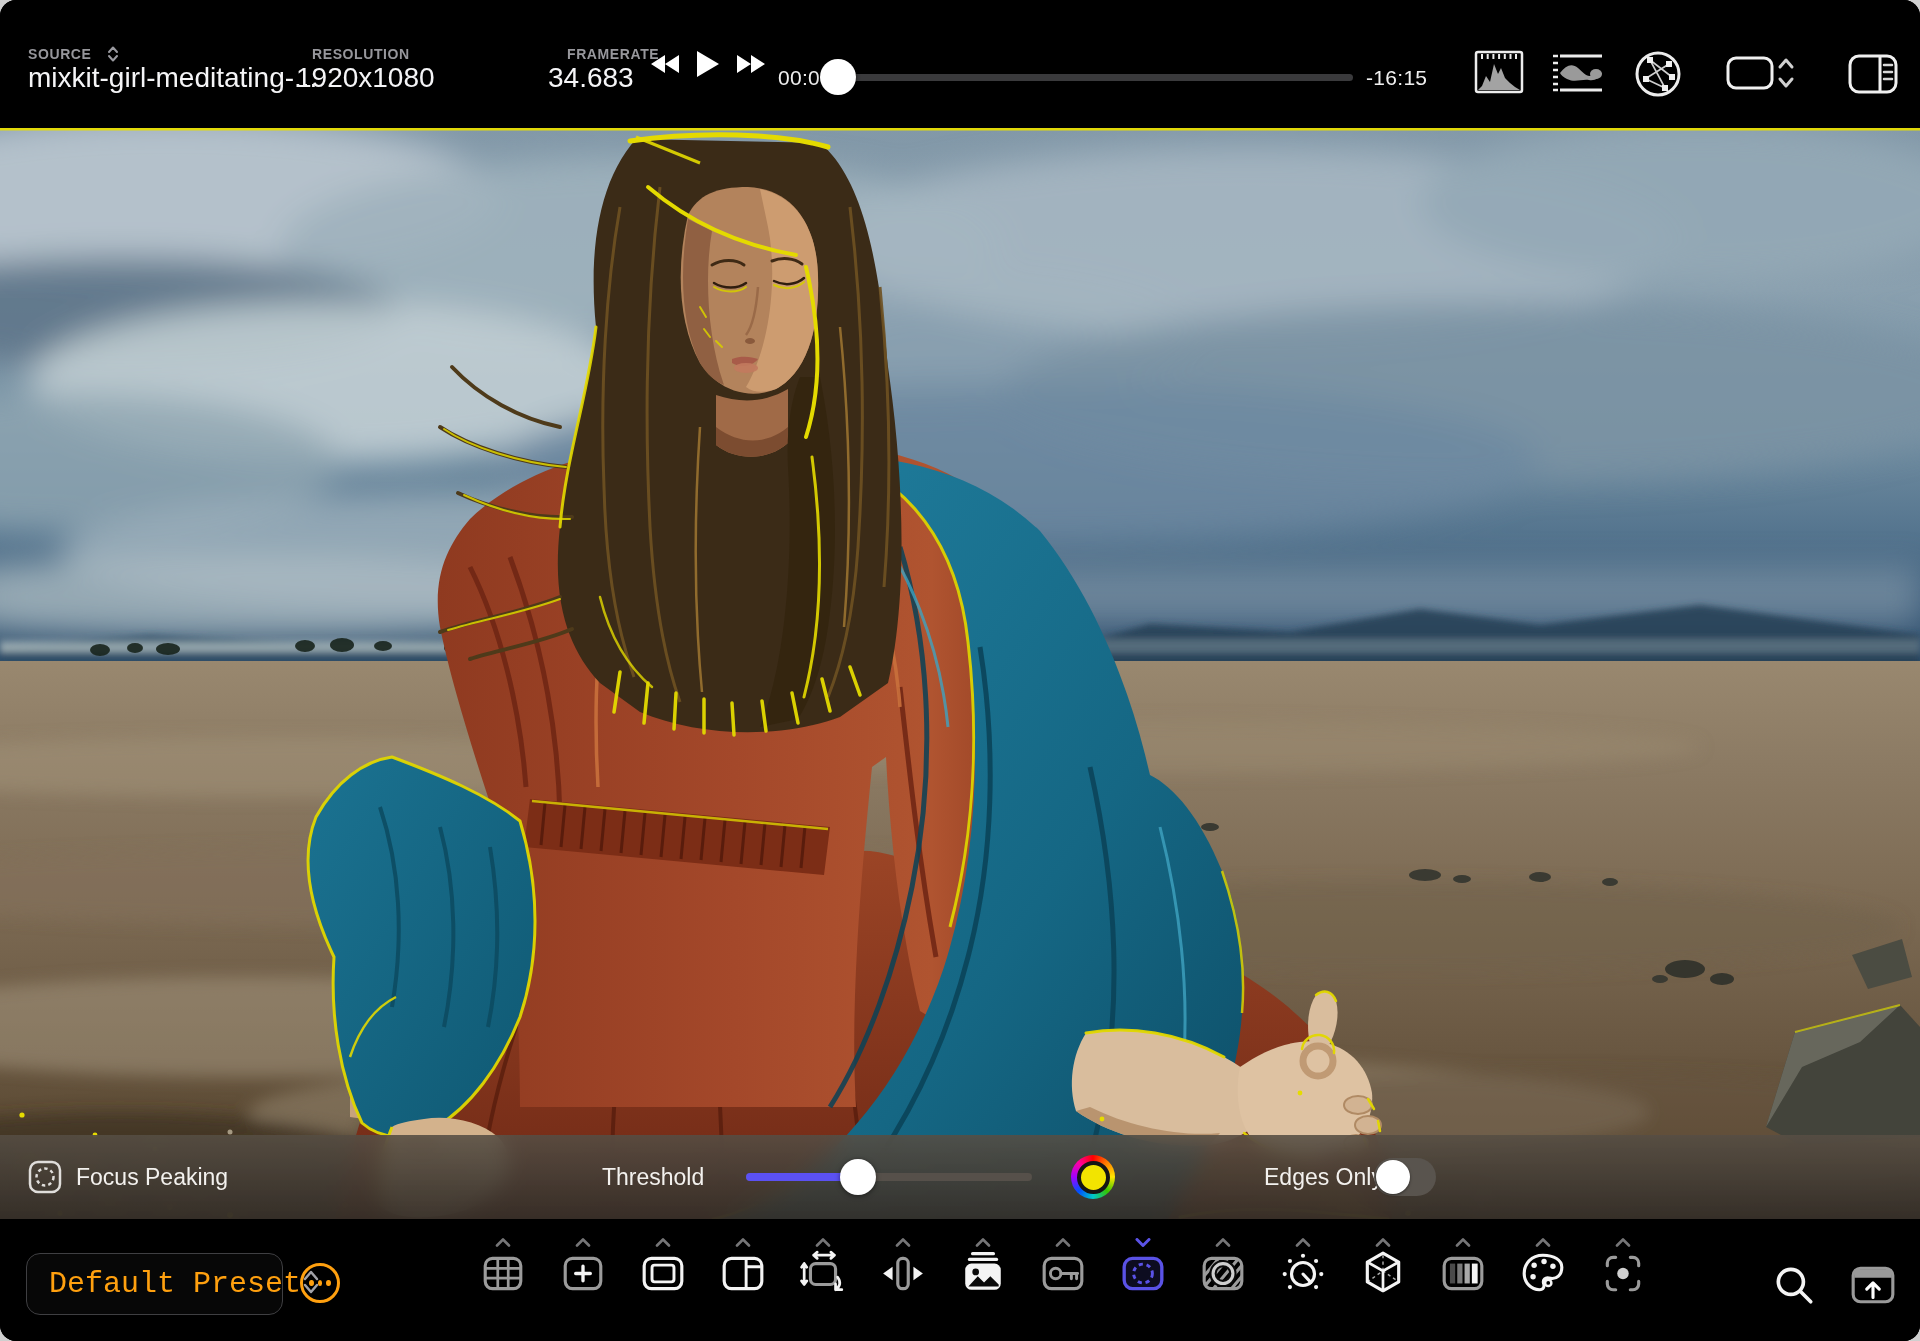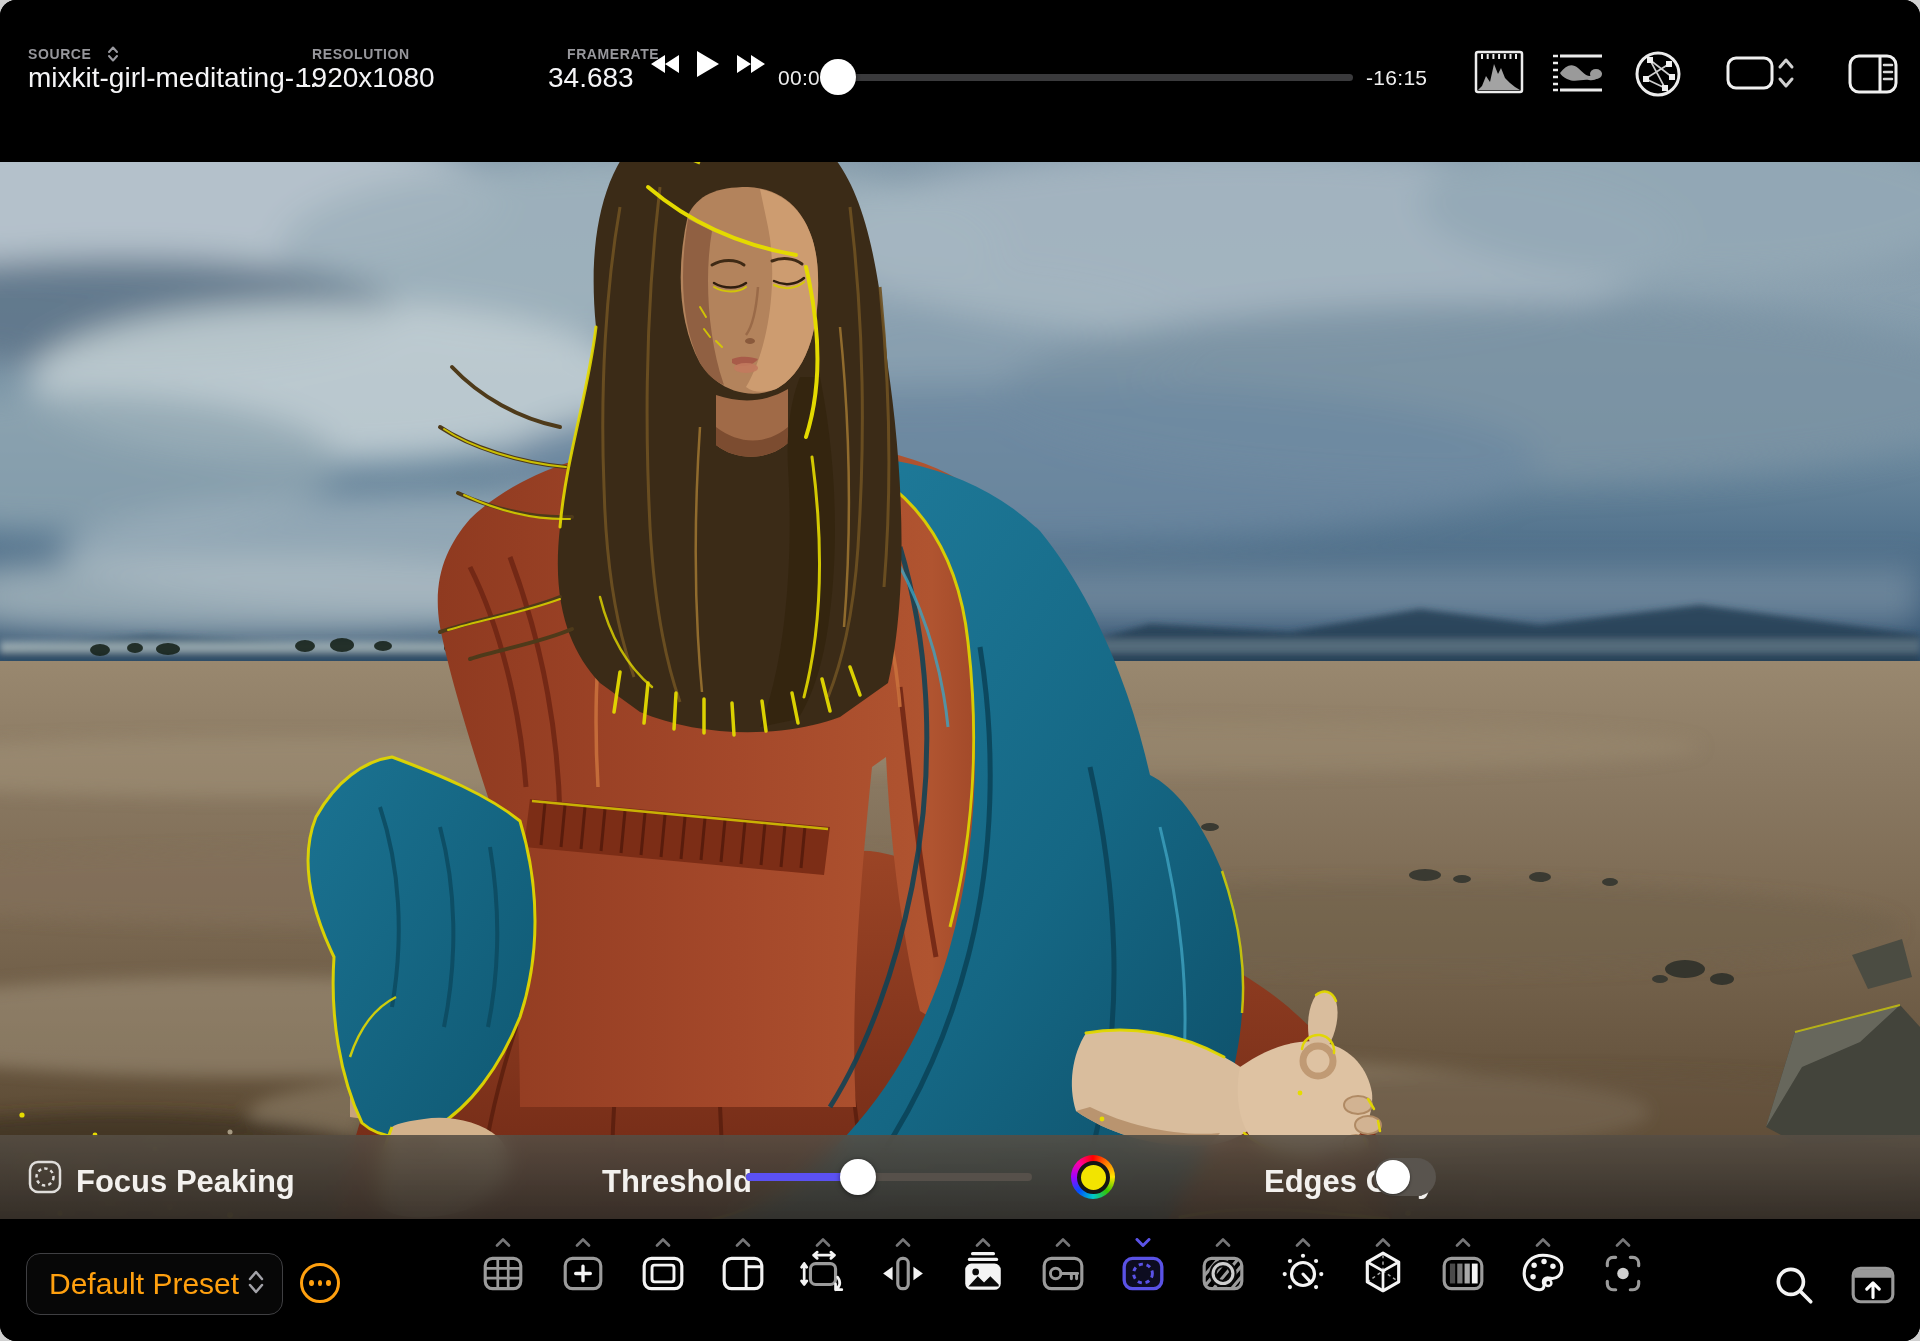--- a/index.html
+++ b/index.html
@@ -1,55 +1,55 @@
 <!DOCTYPE html>
 <html><head>
 <meta charset="utf-8">
 <style>
   html,body{margin:0;padding:0;background:#cfcfcf;}
   *{box-sizing:border-box;}
   body{font-family:"Liberation Sans",sans-serif;-webkit-font-smoothing:antialiased;}
   .window{position:relative;width:1920px;height:1341px;background:#000;border-radius:16px;overflow:hidden;}
 
   
-  .top-bar{position:absolute;left:0;top:0;width:1920px;height:162px;background:#000;z-index:30;}
+  .top-bar{position:absolute;left:0;top:0;width:1920px;height:128px;background:#000;z-index:30;}
   .meta-label{position:absolute;top:46px;font-size:14px;letter-spacing:.6px;color:#97979c;font-weight:600;}
   .meta-value{position:absolute;top:62px;font-size:28px;color:#f5f5f7;font-weight:400;white-space:nowrap;}
   .src-chevrons{position:absolute;top:45px;}
   .tr-btn{position:absolute;top:0;height:127px;display:flex;align-items:center;justify-content:center;background:none;border:none;cursor:pointer;padding:0;}
   .time{position:absolute;top:66px;font-size:21px;color:#efefef;font-weight:500;letter-spacing:.3px;}
   .scrub-track{position:absolute;left:838px;top:74px;width:515px;height:7px;border-radius:4px;background:#3a3a3c;}
   .scrub-fill{position:absolute;left:0;top:0;height:7px;border-radius:4px;background:#6e6e73;}
   .scrub-knob{position:absolute;top:-15px;width:36px;height:36px;border-radius:50%;background:#fff;box-shadow:0 1px 4px rgba(0,0,0,.6);}
   .scope-btn{position:absolute;top:50px;background:none;border:none;padding:0;cursor:pointer;}
 
   
   .viewer{position:absolute;left:0;top:127px;width:1920px;height:1092px;overflow:hidden;background:#222;}
   .viewer svg{display:block;width:100%;height:100%;}
 
   
   .overlay-bar{position:absolute;left:0;top:1135px;width:1920px;height:84px;z-index:20;
     background:linear-gradient(180deg,rgba(86,78,68,.88),rgba(52,46,40,.94));backdrop-filter:blur(10px);}
-  .ov-label{position:absolute;top:29px;font-size:31px;font-weight:700;color:#f3f1ee;white-space:nowrap;}
+  .ov-label{position:absolute;top:29px;font-size:23px;font-weight:400;color:#f3f1ee;white-space:nowrap;}
   .ov-icon{position:absolute;top:25px;}
   .slider{position:absolute;left:746px;top:38px;width:286px;height:8px;border-radius:4px;background:#56504a;}
   .slider-fill{position:absolute;left:0;top:0;height:8px;border-radius:4px;background:#5b51f3;}
   .slider-knob{position:absolute;top:-14px;width:36px;height:36px;border-radius:50%;background:#fff;box-shadow:0 1px 5px rgba(0,0,0,.5);}
   .swatch{position:absolute;left:1071px;top:20px;width:44px;height:44px;border-radius:50%;
     background:conic-gradient(#f00,#ff8000,#ffe600,#35c400,#00c8c8,#0050ff,#a000ff,#ff00a0,#f00);
     display:flex;align-items:center;justify-content:center;cursor:pointer;}
   .swatch-core{width:33px;height:33px;border-radius:50%;border:4px solid #151515;background:#f2e400;}
   .toggle{position:absolute;left:1374px;top:23px;width:62px;height:38px;border-radius:19px;background:#59544e;cursor:pointer;}
   .toggle-knob{position:absolute;left:2px;top:2px;width:34px;height:34px;border-radius:50%;background:#fff;box-shadow:0 1px 3px rgba(0,0,0,.5);}
 
   
   .bottom-bar{position:absolute;left:0;top:1219px;width:1920px;height:122px;background:#000;z-index:30;}
   .preset-select{position:absolute;left:26px;top:34px;width:257px;height:62px;border:1.5px solid #3f3f42;border-radius:14px;
     background:#070707;display:flex;align-items:center;cursor:pointer;}
-  .preset-text{margin-left:22px;font-size:30px;color:#ffa00f;white-space:nowrap;flex:1;}
+  .preset-text{margin-left:22px;font-size:30px;color:#ffa00f;white-space:nowrap;flex:1;font-family:Liberation Mono, monospace;}
   .preset-chevrons{margin-right:16px;}
   .more-btn{position:absolute;left:300px;top:44px;width:40px;height:40px;border-radius:50%;border:3px solid #ffa00f;
     background:none;display:flex;align-items:center;justify-content:center;gap:4px;cursor:pointer;}
   .more-btn i{width:6px;height:6px;border-radius:50%;background:#ffa00f;}
   .tools{position:absolute;left:463px;top:14px;display:flex;}
   .tool{width:80px;display:flex;flex-direction:column;align-items:center;cursor:pointer;}
   .tool .caret{height:10px;margin-bottom:7px;display:block;}
   .tool .ticon{display:block;width:46px;height:46px;}
   .corner-btn{position:absolute;top:43px;background:none;border:none;padding:0;cursor:pointer;}
 </style>

